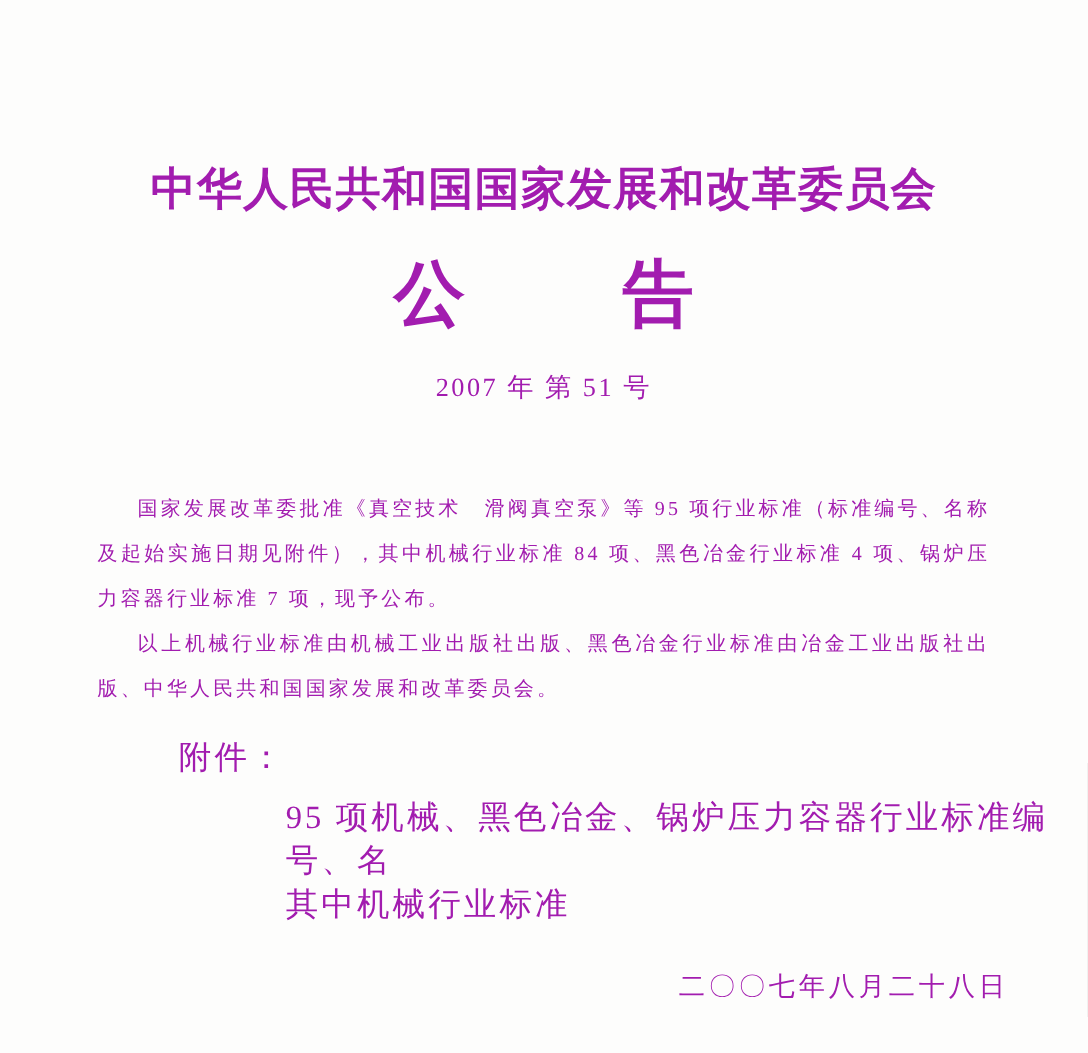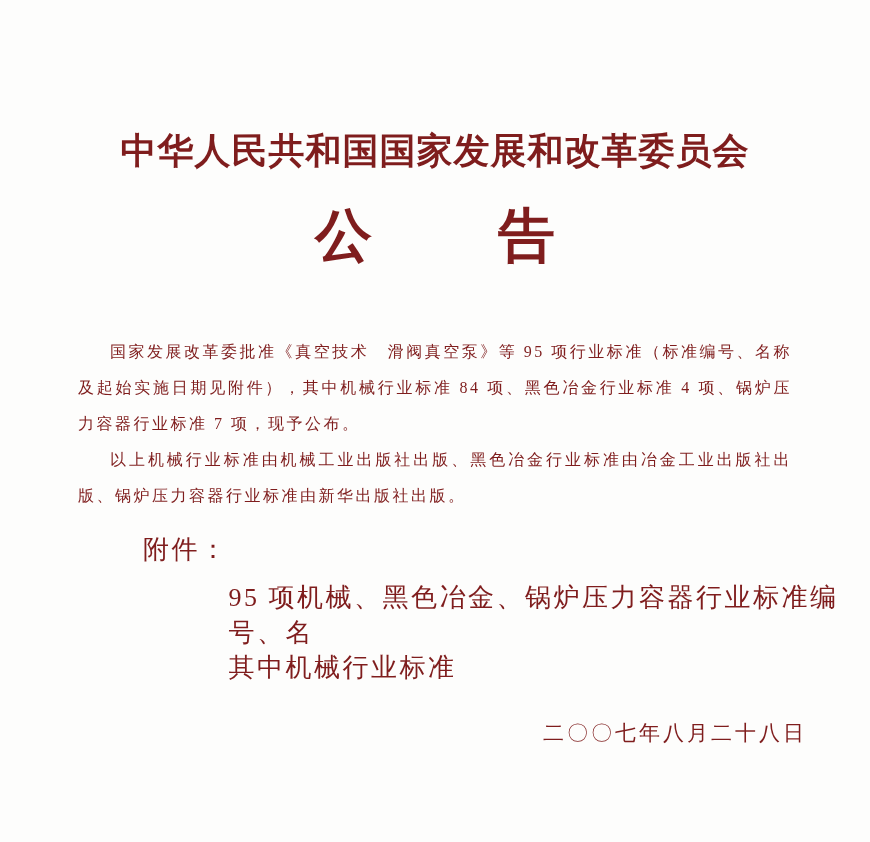--- a/index.html
+++ b/index.html
@@ -6,21 +6,21 @@
     margin: 0;
     padding: 0;
     background: #e8e8e8;
   }
   .page {
     position: relative;
     width: 870px;
     height: 842px;
     margin: 0 auto;
     background: #fdfdfc;
-    color: #7f1d1d;
+    color: #a21caf;
     font-family: "Liberation Serif", "DejaVu Serif", serif;
     overflow: hidden;
   }
   .org-title {
     padding-top: 130px;
     text-align: center;
     font-size: 36px;
     font-weight: 700;
     letter-spacing: 1px;
     line-height: 1.2;
@@ -79,24 +79,25 @@
 
 <div class="page">
 
   <div class="org-title">中华人民共和国国家发展和改革委员会</div>
 
   <div class="gonggao">
     <span>公</span>
     <span>告</span>
   </div>
 
+  <div class="doc-number">2007 年 第 51 号</div>
 
   <div class="body-text">
     <p>国家发展改革委批准《真空技术　滑阀真空泵》等 95 项行业标准（标准编号、名称及起始实施日期见附件），其中机械行业标准 84 项、黑色冶金行业标准 4 项、锅炉压力容器行业标准 7 项，现予公布。</p>
-    <p>以上机械行业标准由机械工业出版社出版、黑色冶金行业标准由冶金工业出版社出版、锅炉压力容器行业标准由新华出版社出版。</p>
+    <p>以上机械行业标准由机械工业出版社出版、黑色冶金行业标准由冶金工业出版社出版、中华人民共和国国家发展和改革委员会。</p>
   </div>
 
   <div class="attachment">
     <span class="att-label">附件：</span>
     <div class="att-content">
       <div>95 项机械、黑色冶金、锅炉压力容器行业标准编号、名</div>
       <div>其中机械行业标准</div>
     </div>
   </div>
 

